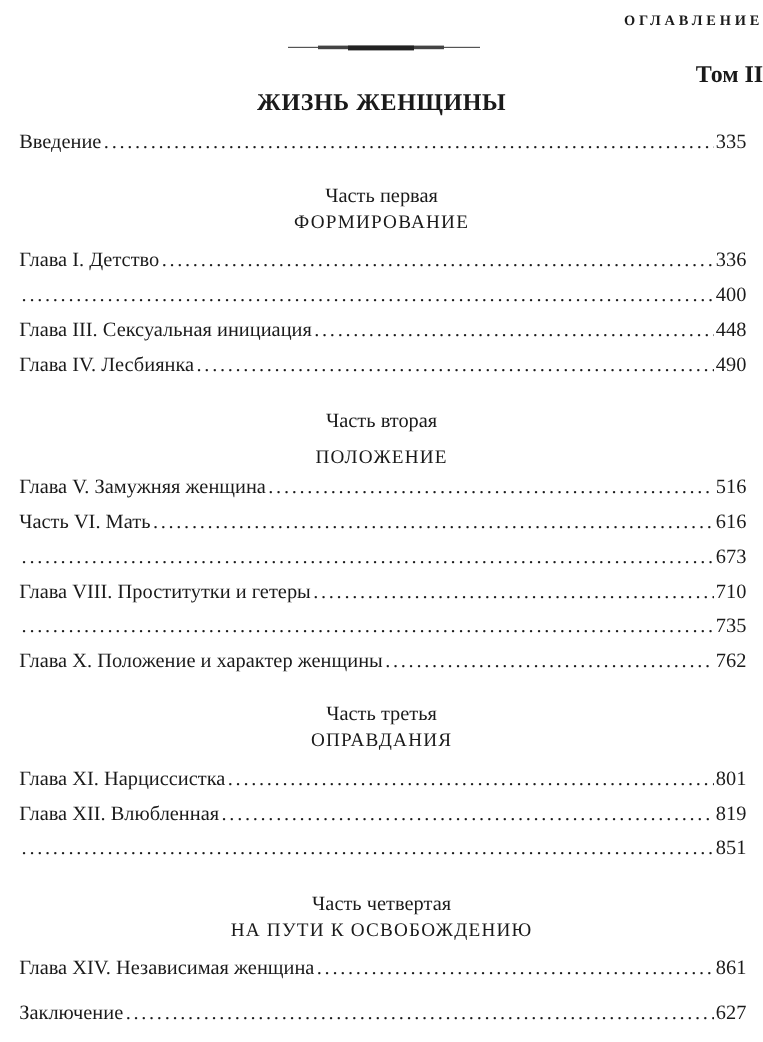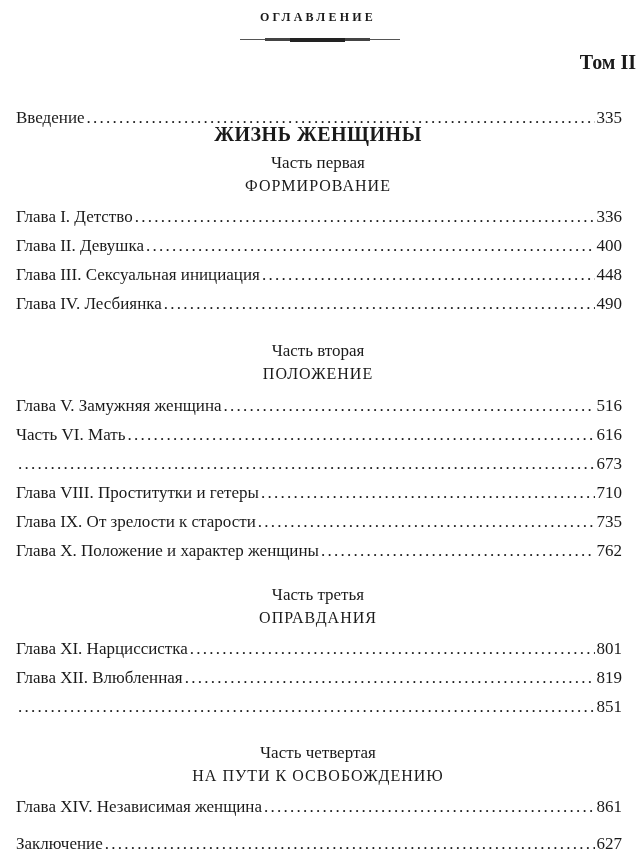--- a/index.html
+++ b/index.html
@@ -2,34 +2,34 @@
 <html><head>
 <meta charset="utf-8">
 <style>
   html, body { margin: 0; padding: 0; }
   body {
     width: 636px; height: 868px; background: #ffffff; color: #1a1a1a;
     font-family: "Liberation Serif", "DejaVu Serif", serif;
     position: relative; overflow: hidden;
   }
   .running-head {
-    position: absolute; top: 10px; left: 0; width: 636px; text-align: center;
+    position: absolute; top: 10px; left: 0; width: 636px; text-align: right;
     font-size: 12px; letter-spacing: 3.2px; font-weight: bold;
   }
   .rule { position: absolute; top: 38px; left: 240px; width: 160px; height: 4px; }
   .rule .thin { position: absolute; top: 1px; left: 0; width: 160px; height: 1px; background: #555; }
   .rule .mid { position: absolute; top: 0; left: 25px; width: 105px; height: 3px; background: #444; }
   .rule .thick { position: absolute; top: -0.5px; left: 50px; width: 55px; height: 4px; background: #222; }
   .vol-title {
     position: absolute; top: 50px; left: 0; width: 636px; text-align: right;
     font-weight: bold; font-size: 20px; line-height: 24px;
   }
   .vol-subtitle {
     position: absolute; top: 74px; left: 0; width: 636px; text-align: center;
-    font-weight: bold; font-size: 20px; line-height: 24px; letter-spacing: 0.5px; margin-top: 48px;
+    font-weight: bold; font-size: 20px; line-height: 24px; letter-spacing: 0.5px;
   }
   .entry {
     position: absolute; left: 16px; width: 606px; height: 24px;
     display: flex; align-items: center; font-size: 17px; line-height: 24px;
   }
   .entry .label { white-space: nowrap; }
   .entry .dots {
     flex: 1; overflow: hidden; white-space: nowrap; margin: 0 2px; letter-spacing: 3px;
   }
   .entry .dots::after {
@@ -65,58 +65,56 @@
 </div>
 
 <div class="part-label" style="top:152px">Часть первая</div>
 <div class="part-title" style="top:174px">ФОРМИРОВАНИЕ</div>
 <div class="entry" style="top:205px">
   <span class="label">Глава I. Детство</span>
   <span class="dots"></span>
   <span class="page">336</span>
 </div>
 <div class="entry" style="top:234px">
-  <span class="label">Глава II. Девушка</span>
   <span class="dots"></span>
   <span class="page">400</span>
 </div>
 <div class="entry" style="top:263px">
   <span class="label">Глава III. Сексуальная инициация</span>
   <span class="dots"></span>
   <span class="page">448</span>
 </div>
 <div class="entry" style="top:292px">
   <span class="label">Глава IV. Лесбиянка</span>
   <span class="dots"></span>
   <span class="page">490</span>
 </div>
 
 <div class="part-label" style="top:340px">Часть вторая</div>
-<div class="part-title" style="top:362px">ПОЛОЖЕНИЕ</div>
+<div class="part-title" style="top:370px">ПОЛОЖЕНИЕ</div>
 <div class="entry" style="top:394px">
   <span class="label">Глава V. Замужняя женщина</span>
   <span class="dots"></span>
   <span class="page">516</span>
 </div>
 <div class="entry" style="top:423px">
   <span class="label">Часть VI. Мать</span>
   <span class="dots"></span>
   <span class="page">616</span>
 </div>
 <div class="entry" style="top:452px">
   <span class="dots"></span>
   <span class="page">673</span>
 </div>
 <div class="entry" style="top:481px">
   <span class="label">Глава VIII. Проститутки и гетеры</span>
   <span class="dots"></span>
   <span class="page">710</span>
 </div>
 <div class="entry" style="top:510px">
-  <span class="label">Глава IX. От зрелости к старости</span>
   <span class="dots"></span>
   <span class="page">735</span>
 </div>
 <div class="entry" style="top:539px">
   <span class="label">Глава X. Положение и характер женщины</span>
   <span class="dots"></span>
   <span class="page">762</span>
 </div>
 
 <div class="part-label" style="top:584px">Часть третья</div>

